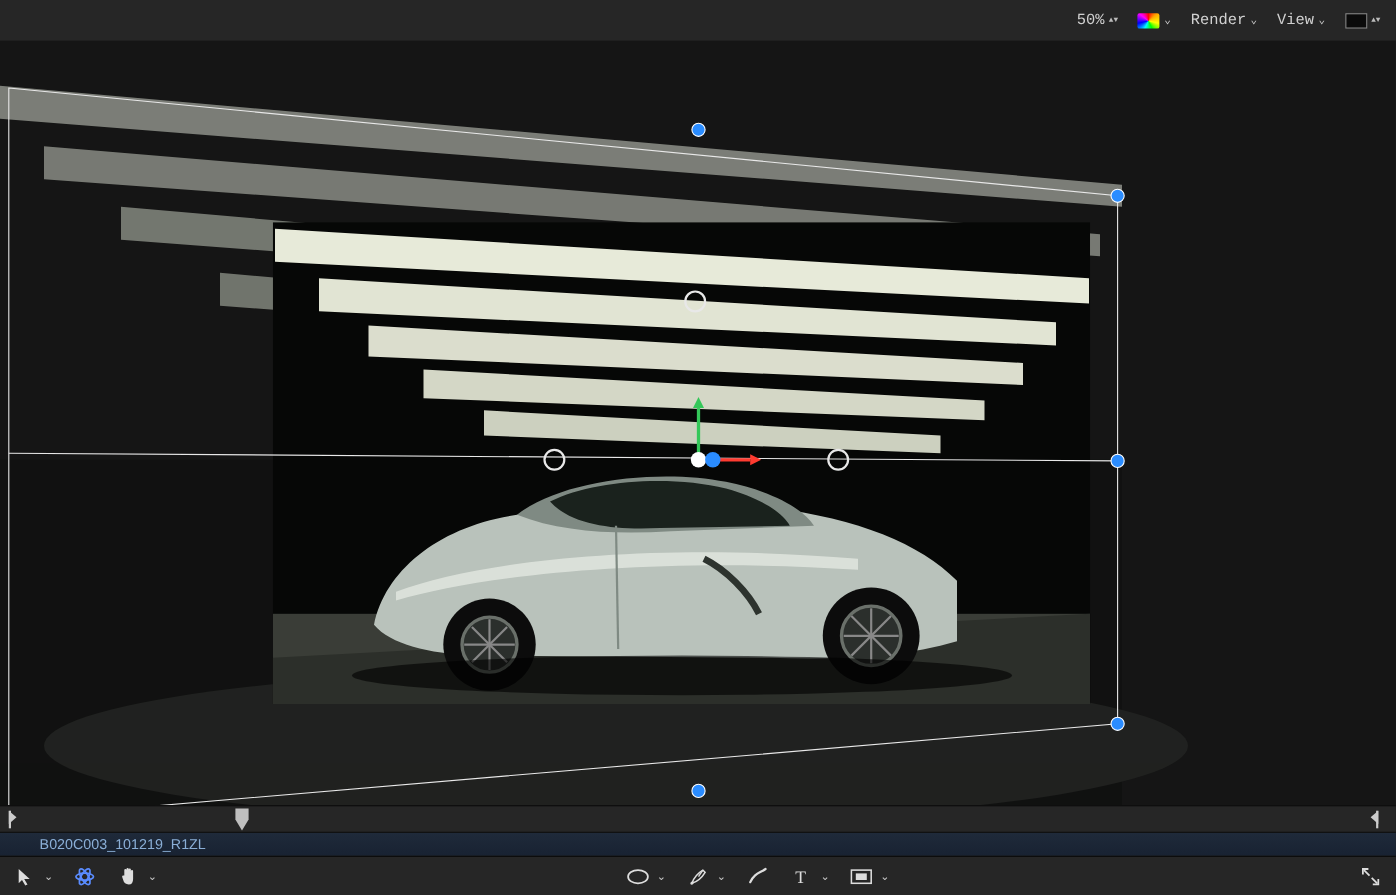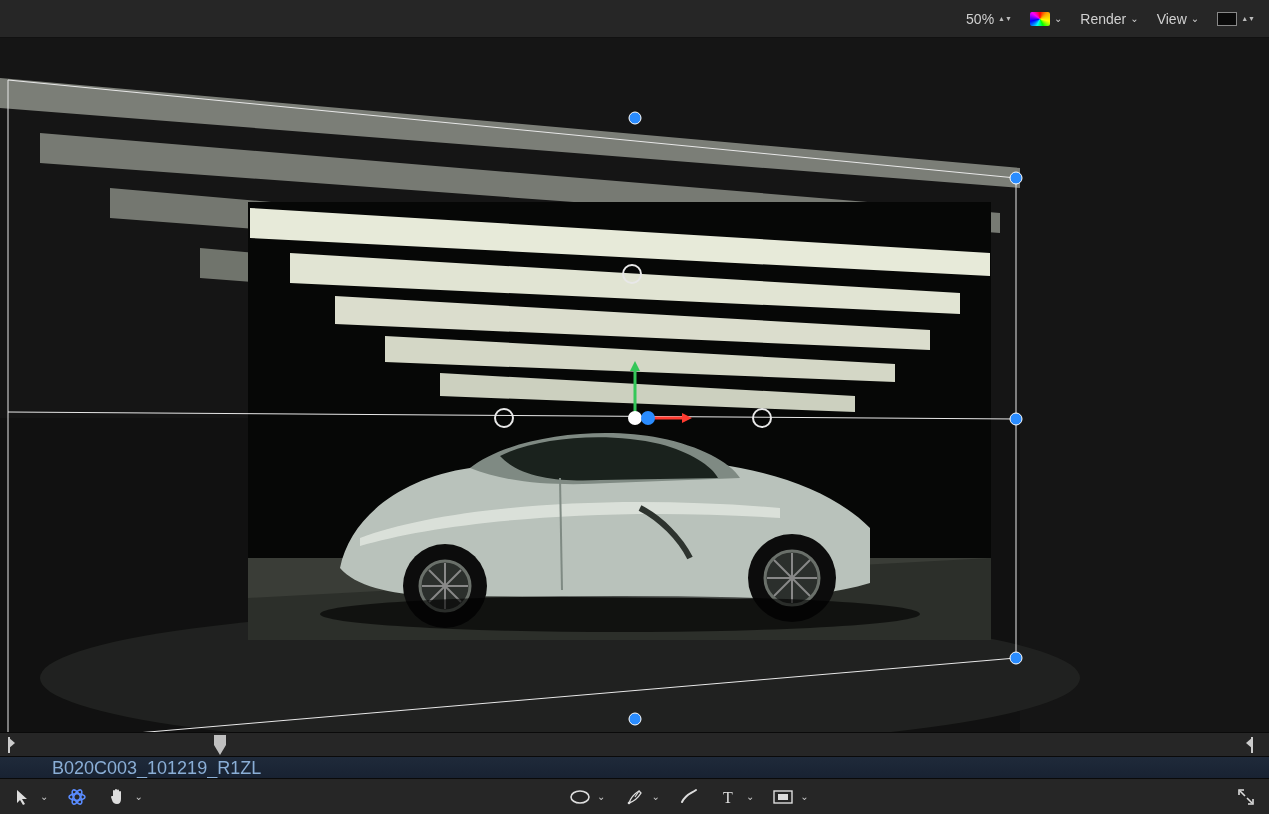--- a/index.html
+++ b/index.html
@@ -1,39 +1,39 @@
 <!DOCTYPE html>
 <html><head>
 <meta charset="utf-8">
 <style>
   * { box-sizing: border-box; margin: 0; padding: 0; }
   html, body { width: 1269px; height: 814px; background:#1a1a1a; font-family: -apple-system, Helvetica, Arial, sans-serif; color:#c8c8c8; overflow:hidden; }
   .app { width:1269px; height:814px; display:flex; flex-direction:column; background:#1f1f1f; }
   
-  .topbar { height:38px; background:#262626; display:flex; justify-content:flex-end; align-items:center; gap:18px; padding:0 14px; font-size:14px; color:#d0d0d0; border-bottom:1px solid #111; }
+  .topbar { height:38px; background:#262626; display:flex; justify-content:flex-end; align-items:center; gap:18px; padding:0 14px; font-size:14px; color:#d0d0d0; border-bottom:1px solid #111;font-family:Liberation Mono, monospace; }
   .tb-item { display:flex; align-items:center; gap:4px; cursor:pointer; }
   .updown { display:inline-flex; flex-direction:column; line-height:4px; font-size:7px; color:#bbb; }
   .color-swatch { width:20px; height:14px; border-radius:2px; background:conic-gradient(red,orange,yellow,lime,cyan,blue,magenta,red); display:inline-block; }
   .chev { font-size:10px; }
   .bg-rect { width:20px; height:14px; border:1px solid #888; background:#0a0a0a; }
   
   .canvas { flex:1; position:relative; background:#212121; overflow:hidden; }
   .scene { position:absolute; left:0; right:0; top:0; bottom:0; }
   .scene svg { position:absolute; left:0; top:0; }
   
   .timeline { height:24px; background:#262626; position:relative; border-top:1px solid #0a0a0a; }
   .timeline .in-mark, .timeline .out-mark { position:absolute; top:0; width:0; height:0; }
   .in-mark::before { content:''; position:absolute; left:8px; top:4px; border-left:2px solid #ccc; height:16px; }
   .in-mark::after { content:''; position:absolute; left:8px; top:4px; width:0;height:0; border-top:6px solid transparent; border-bottom:6px solid transparent; border-left:7px solid #ccc;}
   .out-mark { right:8px; }
   .out-mark::before { content:''; position:absolute; right:8px; top:4px; border-right:2px solid #ccc; height:16px; }
   .out-mark::after { content:''; position:absolute; right:8px; top:4px; width:0;height:0; border-top:6px solid transparent; border-bottom:6px solid transparent; border-right:7px solid #ccc;}
   .playhead { position:absolute; left:214px; top:2px; width:12px; height:20px; }
   .playhead svg{display:block;}
-  .clipbar { height:22px; background:linear-gradient(#1f2a3a,#182232); color:#8aaed6; font-size:18px; padding-left:52px; line-height:22px; border-top:1px solid #0a0a0a; }
+  .clipbar { height:22px; background:linear-gradient(#1f2a3a,#182232); color:#8aaed6; font-size:13px; padding-left:36px; line-height:22px; border-top:1px solid #0a0a0a; }
   
   .bottombar { height:36px; background:#262626; display:flex; align-items:center; padding:0 12px; gap:18px; border-top:1px solid #0a0a0a; }
   .bb-group { display:flex; align-items:center; gap:6px; }
   .bb-icon { display:inline-flex; align-items:center; justify-content:center; width:22px; height:22px; cursor:pointer; }
   .spacer { flex:1; }
   .active { color:#5a8cff; }
   svg { overflow:visible; }
 </style>
 </head>
 <body>

